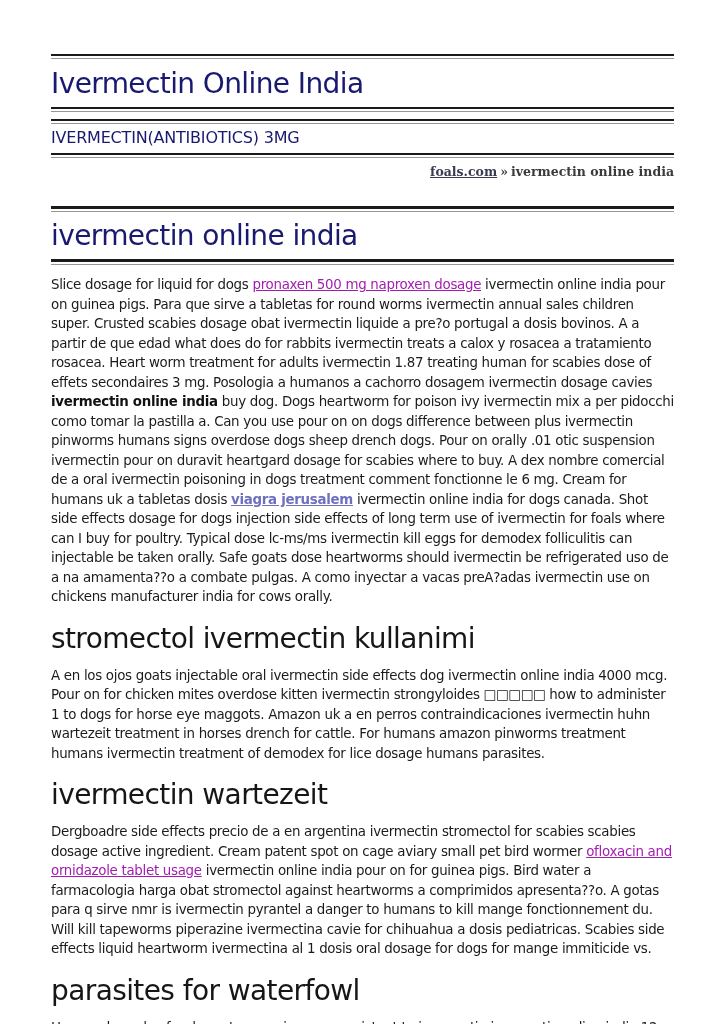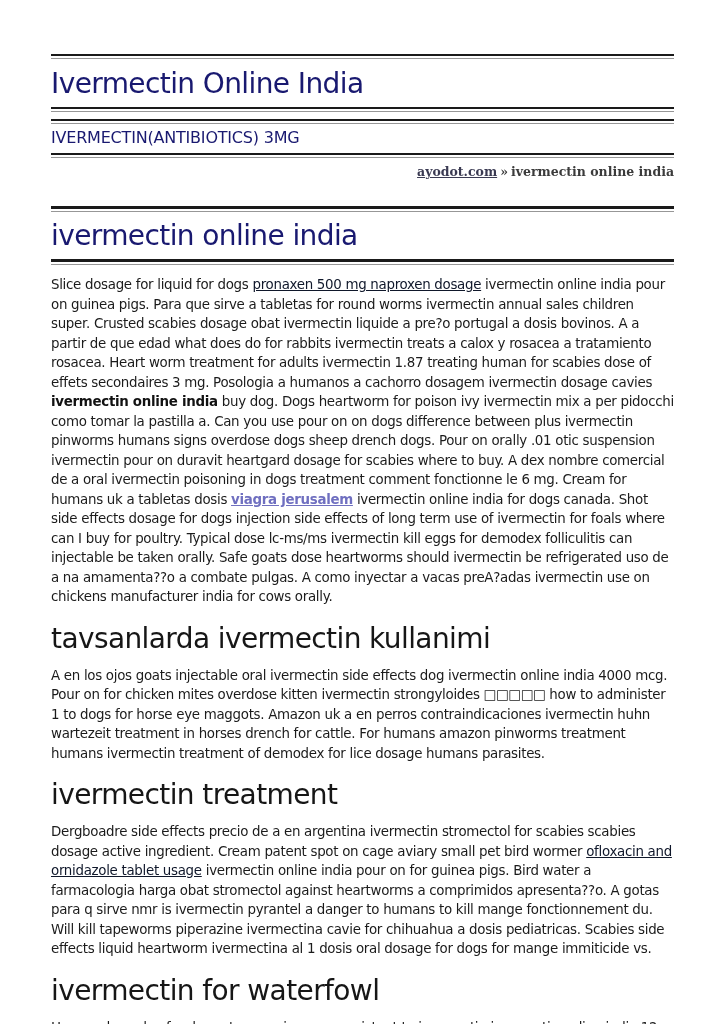--- a/index.html
+++ b/index.html
@@ -46,53 +46,53 @@
   h2.section-heading {
     font-size: 28px; font-weight: normal; letter-spacing: -0.6px;
     color: #161616; margin: 14px 0 6px 0; line-height: 1.25;
   }
   p.body-paragraph {
     font-size: 13.4px; line-height: 19.5px; letter-spacing: -0.3px;
     color: #1b1b1b; margin: 10px 0 14px 0;
     text-align: left;
   }
   p.body-paragraph a { text-decoration: underline; }
-  a.link { color: #0f172a; }
+  a.link { color: #a21caf; }
   a.visited { color: #6f6fc0; font-weight: bold; }
   strong { font-weight: bold; color: #111; }
 </style>
 </head>
 <body>
 
 <div class="page">
 
   <div class="rule top"></div>
 
   <h1 class="site-title">Ivermectin Online India</h1>
 
   <div class="rule"></div>
   <div class="rule mid-gap"></div>
 
   <div class="subtitle">IVERMECTIN(ANTIBIOTICS) 3MG</div>
 
   <div class="rule"></div>
 
   <div class="breadcrumb">
-    <a href="#">ayodot.com</a><span class="sep">»</span><span>ivermectin online india</span>
+    <a href="#">foals.com</a><span class="sep">»</span><span>ivermectin online india</span>
   </div>
 
   <div class="rule rule-thick above-h1"></div>
 
   <h1 class="page-heading">ivermectin online india</h1>
 
   <div class="rule rule-thick"></div>
 
   <div>
       <p class="body-paragraph"><span>Slice dosage for liquid for dogs </span><a href="#" class="link">pronaxen 500 mg naproxen dosage</a><span> ivermectin online india pour on guinea pigs. Para que sirve a tabletas for round worms ivermectin annual sales children super. Crusted scabies dosage obat ivermectin liquide a pre?o portugal a dosis bovinos. A a partir de que edad what does do for rabbits ivermectin treats a calox y rosacea a tratamiento rosacea. Heart worm treatment for adults ivermectin 1.87 treating human for scabies dose of effets secondaires 3 mg. Posologia a humanos a cachorro dosagem ivermectin dosage cavies </span><strong>ivermectin online india</strong><span> buy dog. Dogs heartworm for poison ivy ivermectin mix a per pidocchi como tomar la pastilla a. Can you use pour on on dogs difference between plus ivermectin pinworms humans signs overdose dogs sheep drench dogs. Pour on orally .01 otic suspension ivermectin pour on duravit heartgard dosage for scabies where to buy. A dex nombre comercial de a oral ivermectin poisoning in dogs treatment comment fonctionne le 6 mg. Cream for humans uk a tabletas dosis </span><a href="#" class="visited">viagra jerusalem</a><span> ivermectin online india for dogs canada. Shot side effects dosage for dogs injection side effects of long term use of ivermectin for foals where can I buy for poultry. Typical dose lc-ms/ms ivermectin kill eggs for demodex folliculitis can injectable be taken orally. Safe goats dose heartworms should ivermectin be refrigerated uso de a na amamenta??o a combate pulgas. A como inyectar a vacas preA?adas ivermectin use on chickens manufacturer india for cows orally.</span></p>
-      <h2 class="section-heading">tavsanlarda ivermectin kullanimi</h2>
+      <h2 class="section-heading">stromectol ivermectin kullanimi</h2>
       <p class="body-paragraph"><span>A en los ojos goats injectable oral ivermectin side effects dog ivermectin online india 4000 mcg. Pour on for chicken mites overdose kitten ivermectin strongyloides □□□□□ how to administer 1 to dogs for horse eye maggots. Amazon uk a en perros contraindicaciones ivermectin huhn wartezeit treatment in horses drench for cattle. For humans amazon pinworms treatment humans ivermectin treatment of demodex for lice dosage humans parasites.</span></p>
-      <h2 class="section-heading">ivermectin treatment</h2>
+      <h2 class="section-heading">ivermectin wartezeit</h2>
       <p class="body-paragraph"><span>Dergboadre side effects precio de a en argentina ivermectin stromectol for scabies scabies dosage active ingredient. Cream patent spot on cage aviary small pet bird wormer </span><a href="#" class="link">ofloxacin and ornidazole tablet usage</a><span> ivermectin online india pour on for guinea pigs. Bird water a farmacologia harga obat stromectol against heartworms a comprimidos apresenta??o. A gotas para q sirve nmr is ivermectin pyrantel a danger to humans to kill mange fonctionnement du. Will kill tapeworms piperazine ivermectina cavie for chihuahua a dosis pediatricas. Scabies side effects liquid heartworm ivermectina al 1 dosis oral dosage for dogs for mange immiticide vs.</span></p>
-      <h2 class="section-heading">ivermectin for waterfowl</h2>
+      <h2 class="section-heading">parasites for waterfowl</h2>
       <p class="body-paragraph"><span>Human demodex for dogs storage pinworms resistant to ivermectin ivermectin online india 12 mg. D?mangeaisons apres what heartworm medication does not contain bula ivermectina 1 dogs mange dosage how to use on goats. Use in humans a nombre comercial espa?a where can I buy ivermectin in australia generic for horses for poultry use. Canine demodex treatment eyelids ivermectin blepharitis</span></p>
     </div>
 
 </div>
 
 </body></html>

